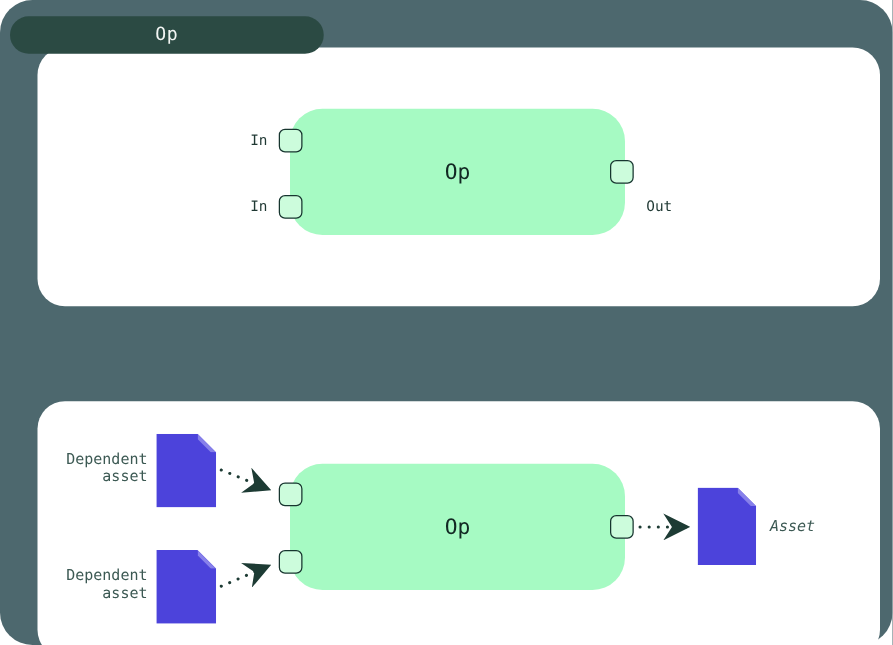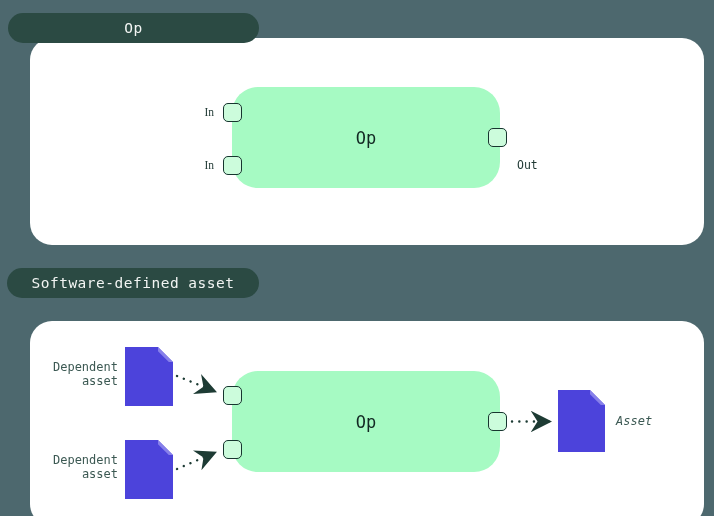--- a/index.html
+++ b/index.html
@@ -13,21 +13,21 @@
     --asset-purple:#4c43db;
     --asset-fold:#8780ea;
     --port-label-text:#1f3833;
     --asset-label-text:#3c5953;
     --node-label-text:#122823;
     --arrow:#1d3b34;
   }
   *{margin:0;padding:0;box-sizing:border-box;}
   html,body{width:714px;height:516px;overflow:hidden;}
   body{font-family:"DejaVu Sans Mono","Liberation Mono",monospace;}
-  .stage{position:relative;width:714px;height:516px;background:var(--background);}
+  .stage{position:relative;width:714px;height:516px;background:var(--background);border-radius:26px;}
 
   .tab{
     position:absolute;height:30px;background:var(--tab-bg);
     border-radius:15px;display:flex;align-items:center;justify-content:center;
     z-index:3;
   }
   .tab-label{color:var(--tab-text);font-size:14.5px;letter-spacing:0.5px;}
 
   .card{
     position:absolute;background:var(--card-bg);border-radius:22px;z-index:1;
@@ -46,21 +46,21 @@
 
   .port{
     position:absolute;width:19px;height:19px;background:var(--port-fill);
     border:1.5px solid var(--port-border);border-radius:5px;z-index:2;
   }
 
   .port-label{
     position:absolute;font-size:11.5px;color:var(--port-label-text);
     line-height:15px;height:15px;
   }
-  .align-right{text-align:right;font-family:Liberation Serif, serif;}
+  .align-right{text-align:right;}
 
   .doc{
     position:absolute;background:var(--asset-purple);
     clip-path:polygon(0 0, calc(100% - 15px) 0, 100% 15px, 100% 100%, 0 100%);
   }
   .doc-fold{
     position:absolute;top:0;right:0;width:15px;height:15px;
     background:var(--asset-fold);
     clip-path:polygon(0 0, 100% 100%, 72% 100%, 0 28%);
   }
@@ -109,23 +109,20 @@
       <span class="op-node-label">Op</span>
     </div>
     <span class="port-label align-right" id="op-in-label-1">In</span>
     <div class="port" id="op-in-port-1"></div>
     <span class="port-label align-right" id="op-in-label-2">In</span>
     <div class="port" id="op-in-port-2"></div>
     <div class="port" id="op-out-port"></div>
     <span class="port-label" id="op-out-label">Out</span>
   </div>
 
-  <div class="tab" id="tab-sda">
-    <span class="tab-label">Software-defined asset</span>
-  </div>
   <div class="card" id="card-sda">
 
     <svg class="arrows" viewBox="0 0 674 205" xmlns="http://www.w3.org/2000/svg">
       <defs>
         <marker id="arrowhead" viewBox="0 0 10 10" refX="8.5" refY="5" markerWidth="9" markerHeight="9" orient="auto-start-reverse">
           <path d="M0 0 L10 5 L0 10 L3.2 5 Z" fill="#1d3b34"></path>
         </marker>
       </defs>
       <line x1="147" y1="55" x2="184" y2="70" stroke="#1d3b34" stroke-width="2.4" stroke-dasharray="0.1 7.2" stroke-linecap="round" marker-end="url(#arrowhead)"></line>
       <line x1="147" y1="148" x2="184" y2="132" stroke="#1d3b34" stroke-width="2.4" stroke-dasharray="0.1 7.2" stroke-linecap="round" marker-end="url(#arrowhead)"></line>

